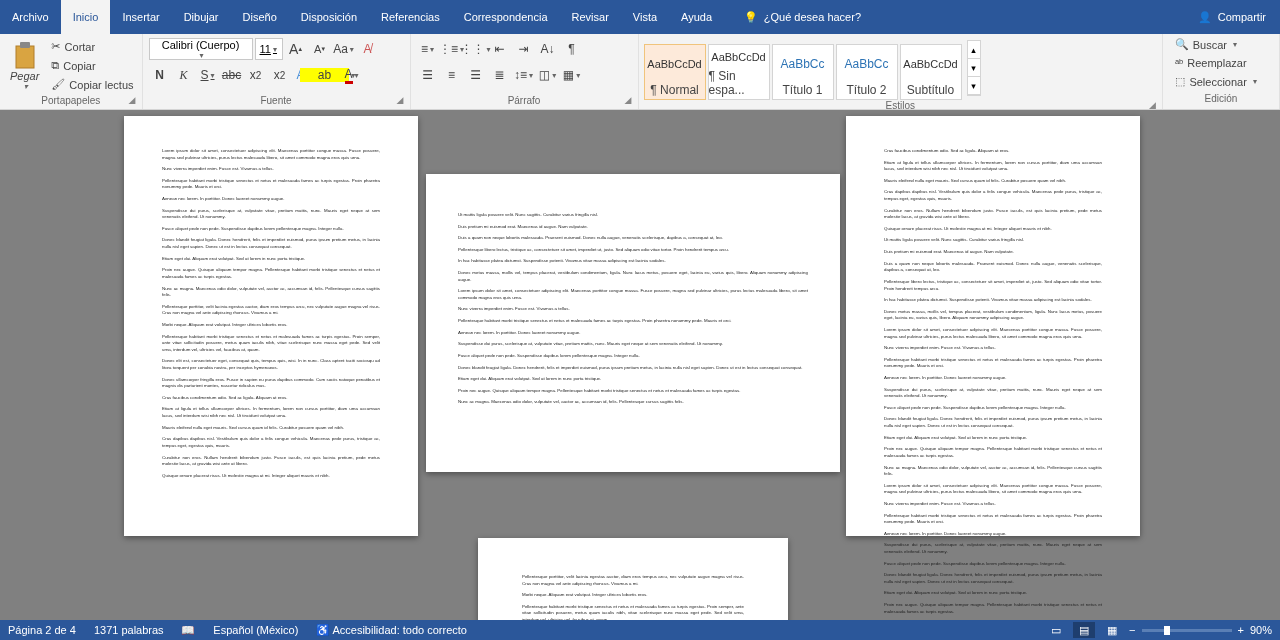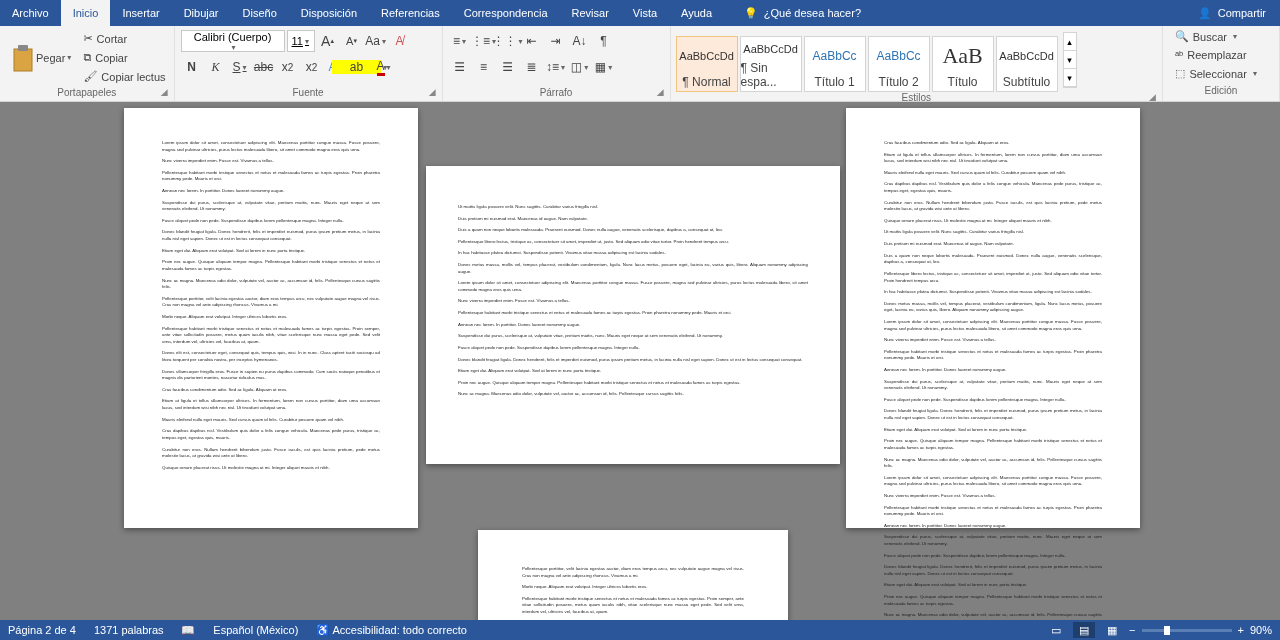--- a/index.html
+++ b/index.html
@@ -1,31 +1,31 @@
 <!DOCTYPE html>
 <html><head>
 <meta charset="utf-8">
 <style>
 * { margin: 0; padding: 0; box-sizing: border-box; font-family: "Segoe UI", Arial, sans-serif; }
 body { width: 1280px; height: 640px; overflow: hidden; background: #2b2b2b; display: flex; flex-direction: column; }
-.tabs { height: 26px; background: #2b579a; display: flex; align-items: stretch; color: #fff; font-size: 11px; }
+.tabs { height: 34px; background: #2b579a; display: flex; align-items: stretch; color: #fff; font-size: 11px; }
 .tab { padding: 0 12px; display: flex; align-items: center; cursor: pointer; }
 .tab.active { background: #f3f3f3; color: #2b579a; }
 .tab.file { background: #2b579a; color: #fff; }
 .tell-me { display: flex; align-items: center; gap: 6px; margin-left: 20px; }
 .share { margin-left: auto; display: flex; align-items: center; gap: 6px; padding: 0 14px; }
 .ribbon { height: 76px; background: #f3f3f3; display: flex; border-bottom: 1px solid #d4d4d4; }
 .group { border-right: 1px solid #e1e1e1; display: flex; flex-direction: column; padding: 2px 4px 0; }
 .group-body { flex: 1; display: flex; align-items: center; gap: 2px; }
 .group-label { height: 14px; font-size: 10px; color: #666; text-align: center; position: relative; }
 .group-label .launcher { position: absolute; right: 2px; top: 0; font-size: 9px; color: #888; }
 .btn { display: flex; align-items: center; gap: 4px; padding: 2px 4px; font-size: 11px; color: #444; cursor: pointer; }
 .vstack { display: flex; flex-direction: column; gap: 2px; }
 .hstack { display: flex; gap: 2px; align-items: center; }
-.paste-big { display: flex; flex-direction: row; align-items: center; justify-content: center; padding: 2px 6px; font-size: 11px; color: #444; }
+.paste-big { display: flex; flex-direction: column; align-items: center; justify-content: center; padding: 2px 6px; font-size: 11px; color: #444; font-style: italic; }
 .font-select { height: 22px; font-size: 11px; border: 1px solid #c8c8c8; background: #fff; display: flex; align-items: center; padding: 0 4px; }
 .font-name { width: 104px; flex-direction: column; }
 .font-size { width: 28px; text-decoration: underline; }
 .icon-btn { width: 22px; height: 22px; display: flex; align-items: center; justify-content: center; font-size: 12px; color: #444; cursor: pointer; }
 .icon-btn.bold { font-weight: bold; }
 .icon-btn.italic { font-style: italic; font-family: serif; }
 .icon-btn.underline { text-decoration: underline; }
 .style-gallery { display: flex; align-items: center; margin-top: 8px; }
 .style-item { width: 62px; height: 56px; border: 1px solid #d4d4d4; background: #fff; margin: 0 1px; display: flex; flex-direction: column; align-items: center; justify-content: center; cursor: pointer; }
 .style-item.active { border-color: #f0c47c; background: #fdeada; }
@@ -182,24 +182,20 @@
           </div>
           <div class="style-item">
             <div class="style-preview blue">AaBbCc</div>
             <div class="style-name">Título 1</div>
           </div>
           <div class="style-item">
             <div class="style-preview blue">AaBbCc</div>
             <div class="style-name">Título 2</div>
           </div>
           <div class="style-item">
-            <div class="style-preview big">AaB</div>
-            <div class="style-name">Título</div>
-          </div>
-          <div class="style-item">
             <div class="style-preview ">AaBbCcDd</div>
             <div class="style-name">Subtítulo</div>
           </div>
         </div>
       <div class="style-scroll">
         <div>▴</div>
         <div>▾</div>
         <div>▾</div>
       </div>
     </div>

